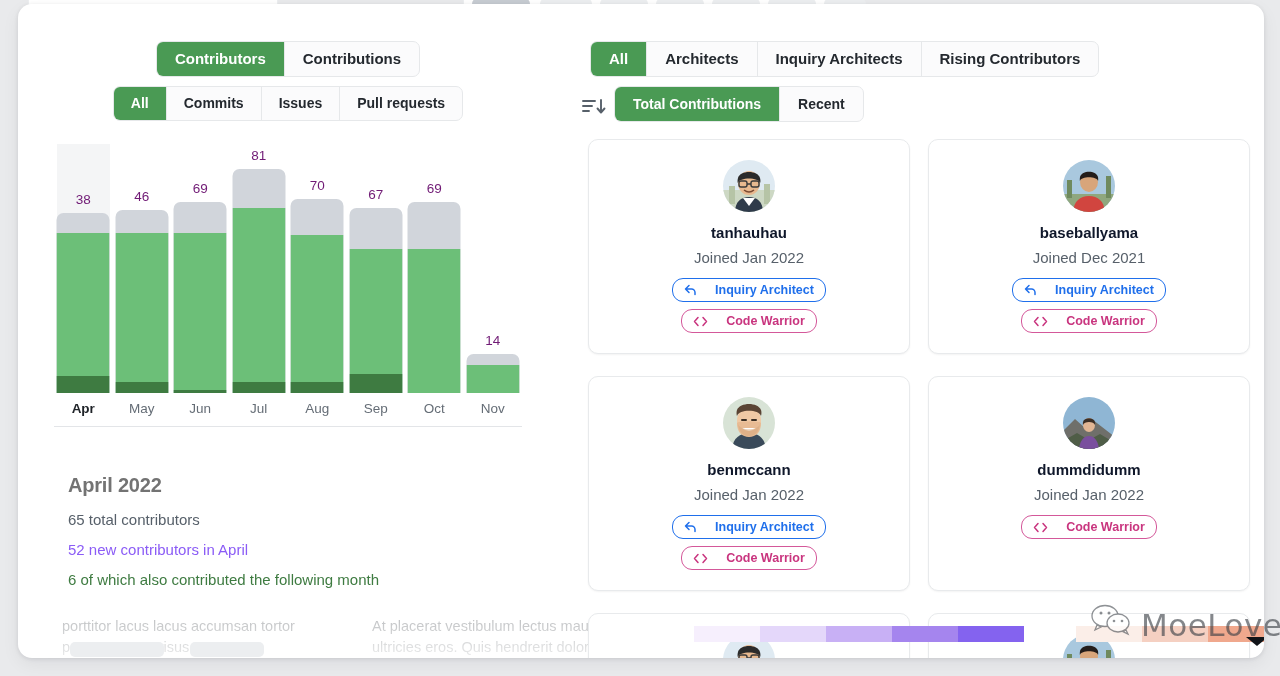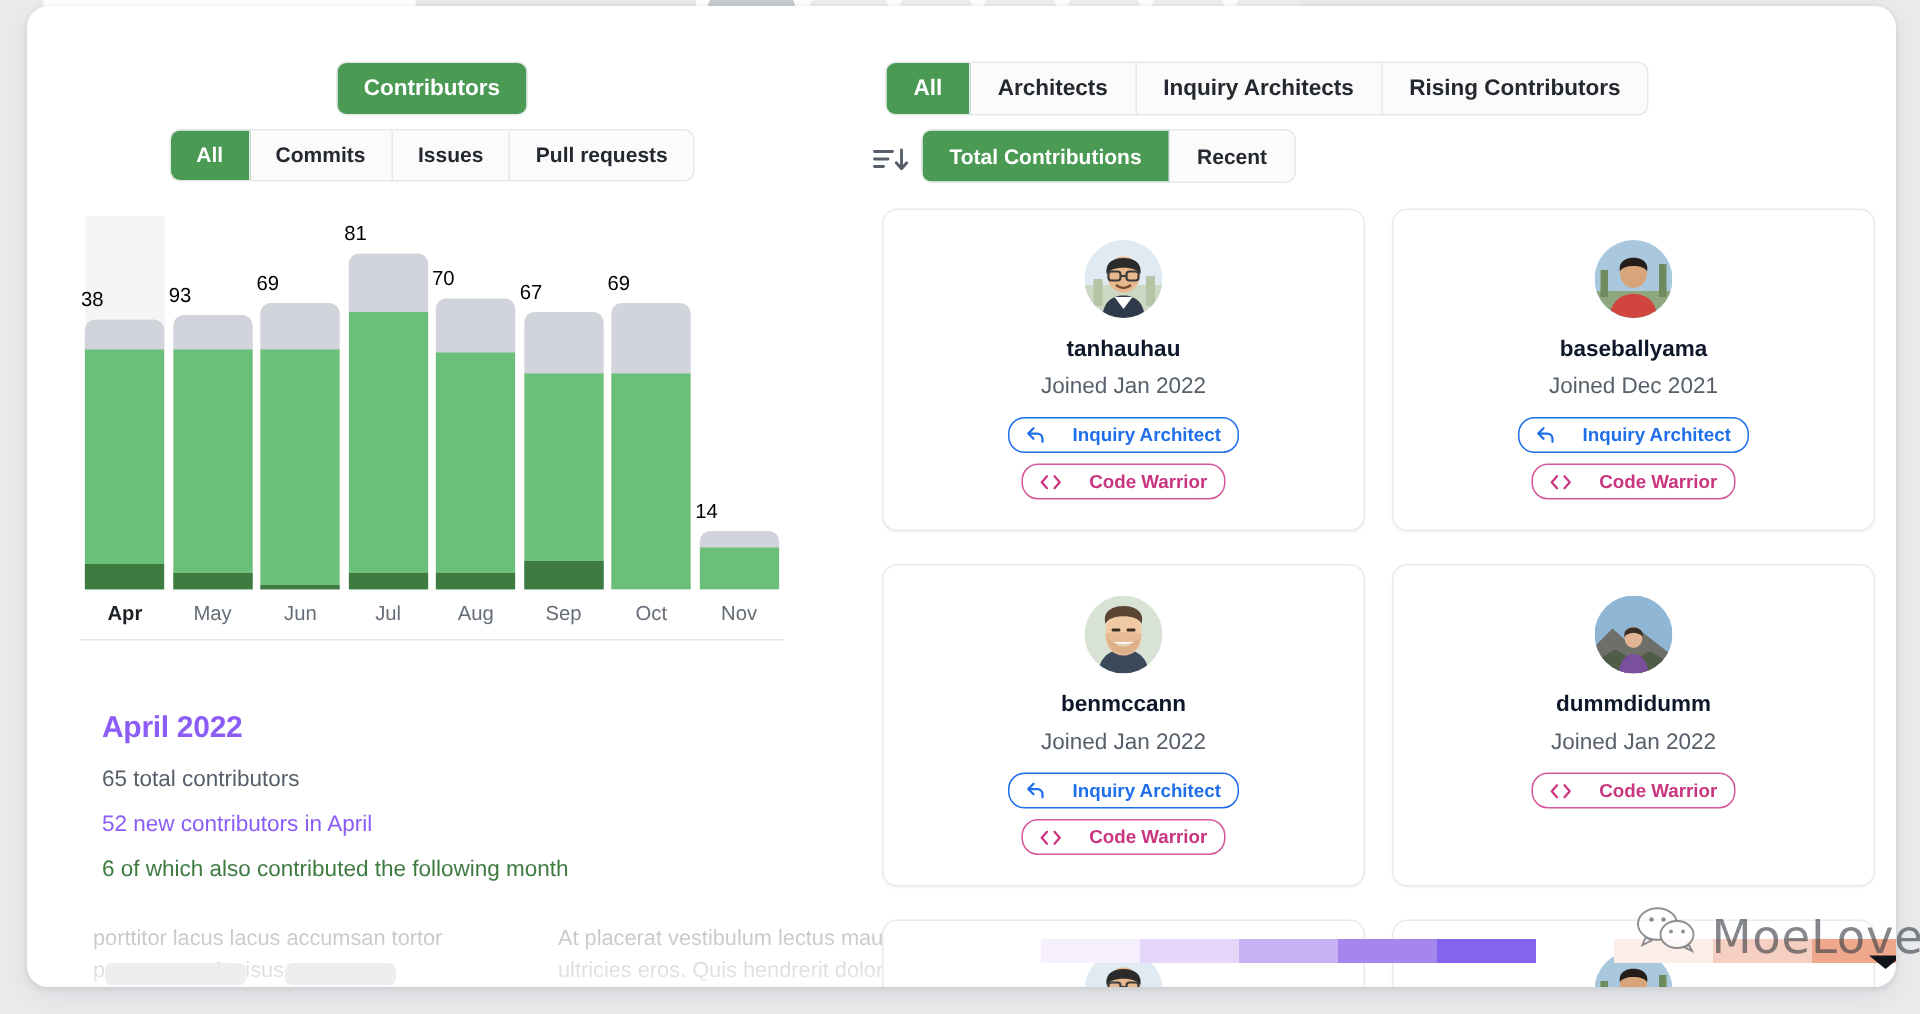--- a/index.html
+++ b/index.html
@@ -48,32 +48,32 @@
 
   .seg-wrap-1{position:absolute;left:0;top:37px;width:540px;}
   .seg-wrap-2{position:absolute;left:0;top:82px;width:540px;}
   .seg-wrap-2 .seg-btn{font-size:14px;padding:0 17px;height:33px;line-height:33px;}
 
   
   .chart{position:absolute;left:36px;top:140px;width:468px;height:305px;}
   .cols{position:absolute;left:0;top:0;width:468px;height:272px;display:flex;}
   .col{flex:1;position:relative;}
   .col.sel .colbg{position:absolute;left:3px;right:3px;top:0;bottom:23px;background:#f4f5f6;}
-  .bar-val{position:absolute;left:0;right:0;font-size:13.5px;color:#000000;}
+  .bar-val{position:absolute;left:0;right:0;text-align:center;font-size:13.5px;color:#701a75;}
   .bar{position:absolute;left:50%;transform:translateX(-50%);width:53px;bottom:23px;
        border-radius:7px 7px 0 0;overflow:hidden;background:#d1d5db;}
   .seg-green{position:absolute;left:0;right:0;bottom:0;background:#6cbf78;}
   .seg-dark{position:absolute;left:0;right:0;bottom:0;background:#3e7b41;}
   .axis{position:absolute;left:0;right:0;bottom:22px;height:1px;background:#e3e5e8;}
   .xlab{position:absolute;left:0;right:0;bottom:0;text-align:center;font-size:13.5px;color:#656d76;}
   .col.sel .xlab{color:#1f2328;font-weight:700;}
 
   
   .summary{position:absolute;left:50px;top:470px;width:470px;}
-  .sum-title{font-size:20px;font-weight:700;color:#8b5cf6;margin:0 0 14px 0;letter-spacing:-.2px;}
+  .sum-title{font-size:20px;font-weight:700;color:#737373;margin:0 0 14px 0;letter-spacing:-.2px;}
   .sum-line{font-size:15px;margin:0 0 13px 0;}
   .c-grey{color:#57606a;}
   .c-lgreen{color:#8b5cf6;}
   .c-dgreen{color:#3e7b41;}
 
   
   .lorem{position:absolute;left:44px;top:612px;width:540px;
      font-size:14.5px;line-height:21px;color:#2b3137;
      -webkit-mask-image:linear-gradient(to bottom,rgba(0,0,0,.55),rgba(0,0,0,.18));
              mask-image:linear-gradient(to bottom,rgba(0,0,0,.55),rgba(0,0,0,.18));
@@ -150,20 +150,21 @@
     <div class="ghost-line" style="left:866px;width:26px;"></div>
   </div>
 
   <div class="card">
 
     <div class="left">
 
       <div class="seg-wrap-1 seg-row">
         <div class="seg">
           <button class="seg-btn active">Contributors</button>
+          <button class="seg-btn">Contributions</button>
         </div>
       </div>
 
       <div class="seg-wrap-2 seg-row">
         <div class="seg">
           <button class="seg-btn active">All</button>
           <button class="seg-btn">Commits</button>
           <button class="seg-btn">Issues</button>
           <button class="seg-btn">Pull requests</button>
         </div>
@@ -175,21 +176,21 @@
               <div class="colbg"></div>
               <div class="bar-val" style="bottom: 208.833px;">38</div>
               <div class="bar" style="height: 179.833px;">
                 <div class="seg-green" style="height: 160.467px;"></div>
                 <div class="seg-dark" style="height: 16.6px;"></div>
               </div>
               <div class="xlab">Apr</div>
             </div>
             <div class="col">
               <div class="colbg"></div>
-              <div class="bar-val" style="bottom: 211.6px;">93</div>
+              <div class="bar-val" style="bottom: 211.6px;">46</div>
               <div class="bar" style="height: 182.6px;">
                 <div class="seg-green" style="height: 160.467px;"></div>
                 <div class="seg-dark" style="height: 11.0667px;"></div>
               </div>
               <div class="xlab">May</div>
             </div>
             <div class="col">
               <div class="colbg"></div>
               <div class="bar-val" style="bottom: 219.9px;">69</div>
               <div class="bar" style="height: 190.9px;">

